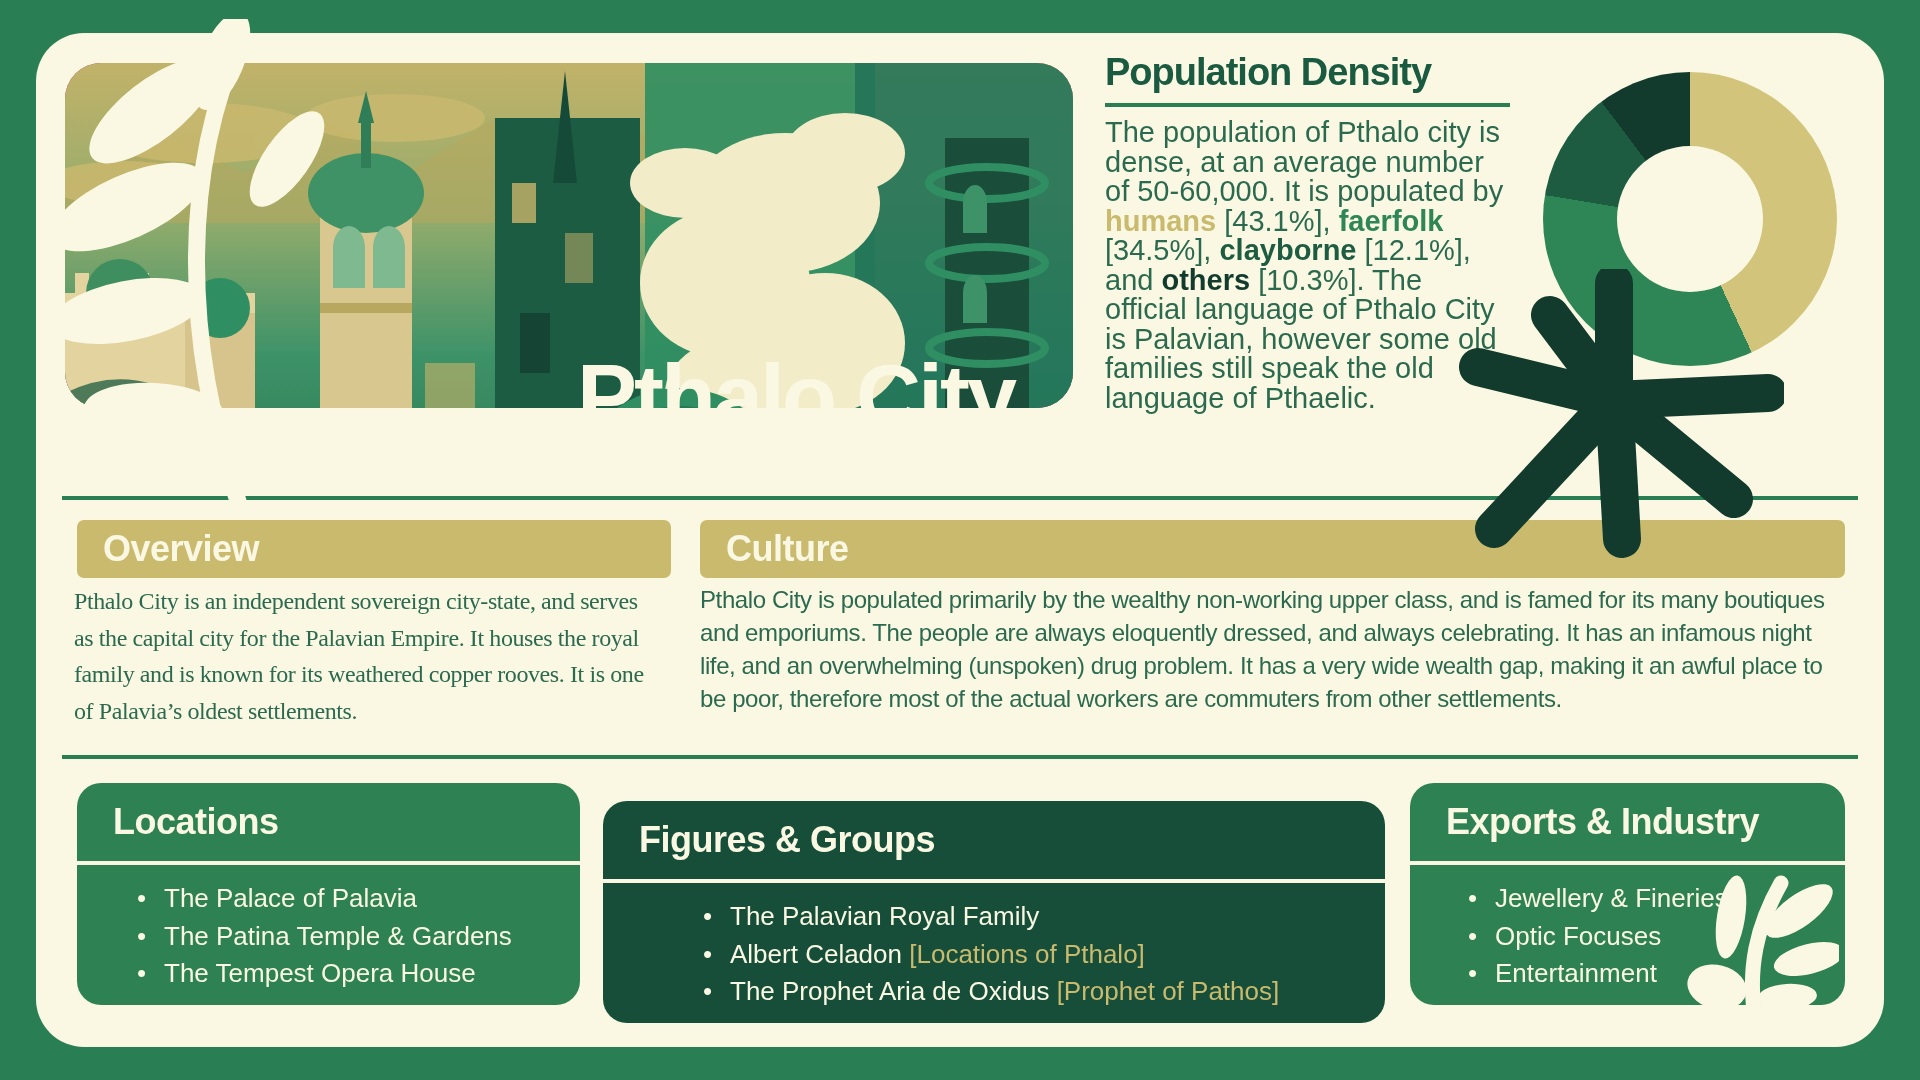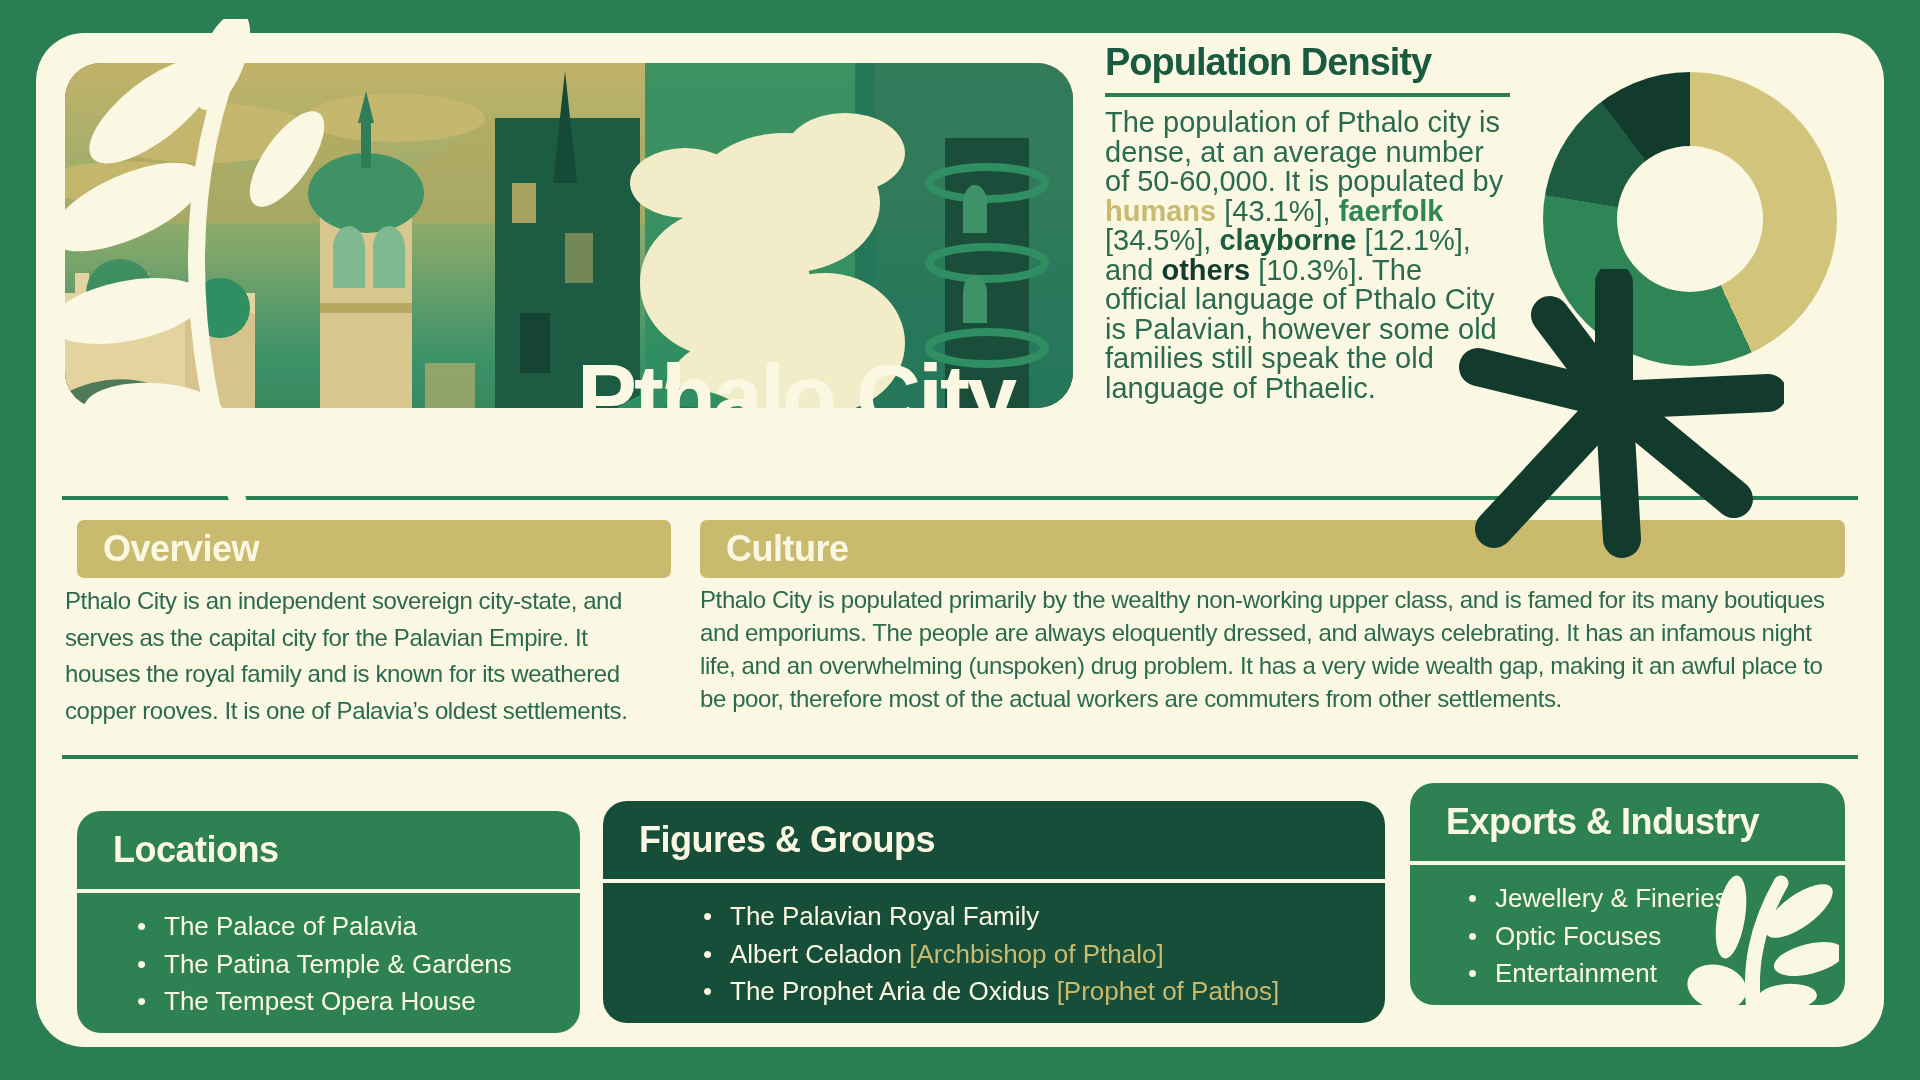--- a/index.html
+++ b/index.html
@@ -8,21 +8,21 @@
   .card{position:absolute;left:36px;top:33px;width:1848px;height:1014px;background:#FAF8E3;border-radius:48px;}
 
   
   .hero{position:absolute;left:29px;top:30px;width:1008px;height:345px;border-radius:36px;overflow:hidden;background:#be185d;}
   .hero svg{position:absolute;left:0;top:0;}
   .hero-underline{position:absolute;left:0;top:374px;width:100%;height:5px;background:#FAF8E3;z-index:3;}
   .hero-title{position:absolute;left:512px;top:283px;z-index:4;color:#FAF8E3;font-size:90px;font-weight:bold;letter-spacing:-3px;white-space:nowrap;}
   .leaf-tl{position:absolute;left:-4px;top:-14px;z-index:6;}
 
   
-  .pop{position:absolute;left:1069px;top:8px;width:412px;}
+  .pop{position:absolute;left:1069px;top:18px;width:412px;}
   .pop h2{margin:0;font-size:38px;font-weight:bold;letter-spacing:-1px;color:#1A5A40;}
   .pop-rule{margin-top:9px;width:405px;height:4px;background:#2A7E54;}
   .pop-text{margin-top:11px;width:402px;font-size:29px;line-height:29.5px;color:#2B6A4F;}
   .seg-plain{color:#2B6A4F;}
   .seg-humans{color:#C9BA6E;font-weight:bold;}
   .seg-faerfolk{color:#2E8556;font-weight:bold;}
   .seg-clayborne{color:#1D5C41;font-weight:bold;}
   .seg-others{color:#123B2D;font-weight:bold;}
   .seg-gold{color:#C9BA6E;}
 
@@ -34,28 +34,28 @@
   
   .hr{position:absolute;left:26px;width:1796px;height:4px;background:#2A7E54;}
   .hr1{top:463px;} .hr2{top:722px;}
 
   
   .tanbar{position:absolute;top:487px;height:58px;background:#C9BA6E;border-radius:7px;display:flex;align-items:center;}
   .tanbar span{color:#FAF8E3;font-size:36px;font-weight:bold;letter-spacing:-0.5px;padding-left:26px;}
   .bar-overview{left:41px;width:594px;}
   .bar-culture{left:664px;width:1145px;}
   .sec-body{position:absolute;top:550px;font-size:24px;line-height:36.5px;letter-spacing:-0.4px;color:#2B6A4F;}
-  .body-overview{left:29px;width:575px;}
+  .body-overview{left:38px;width:575px;font-family:Liberation Serif, serif;}
   .body-culture{left:664px;width:1148px;line-height:33px;}
 
   
   .bcard{position:absolute;top:750px;height:222px;border-radius:24px;overflow:hidden;color:#FAF8E3;}
   .bcard-green{background:#2E8153;}
   .bcard-dark{background:#164E39;margin-top:18px;}
-  .bc-locations{left:41px;width:503px;margin-top:28px;}
+  .bc-locations{left:41px;width:503px;}
   .bc-figures{left:567px;width:782px;}
   .bc-exports{left:1374px;width:435px;}
   .bcard-head{height:78px;display:flex;align-items:center;padding-left:36px;}
   .bcard-head span{font-size:36px;font-weight:bold;letter-spacing:-0.5px;color:#FAF8E3;}
   .bcard-rule{height:4px;background:#FAF8E3;}
   .bcard ul{margin:15px 0 0 0;padding:0;list-style:none;}
   .bcard li{position:relative;font-size:26px;line-height:37.5px;padding-left:27px;}
   .bcard li::before{content:"\2022";position:absolute;left:0;top:0;color:#FAF8E3;}
   .bc-locations ul{padding-left:60px;}
   .bc-figures ul{padding-left:100px;}
@@ -207,21 +207,21 @@
         </ul>
     </div>
 
     <div class="bcard bcard-dark bc-figures">
       <div class="bcard-head">
         <span>Figures &amp; Groups</span>
       </div>
       <div class="bcard-rule"></div>
       <ul>
           <li><span class="seg-plain-light">The Palavian Royal Family</span></li>
-          <li><span class="seg-plain-light">Albert Celadon </span><span class="seg-gold">[Archbishop of Pthalo]</span></li>
+          <li><span class="seg-plain-light">Albert Celadon </span><span class="seg-gold">[Locations of Pthalo]</span></li>
           <li><span class="seg-plain-light">The Prophet Aria de Oxidus </span><span class="seg-gold">[Prophet of Pathos]</span></li>
         </ul>
     </div>
 
     <div class="bcard bcard-green bc-exports">
       <div class="bcard-head">
         <span>Exports &amp; Industry</span>
       </div>
       <div class="bcard-rule"></div>
       <ul>

